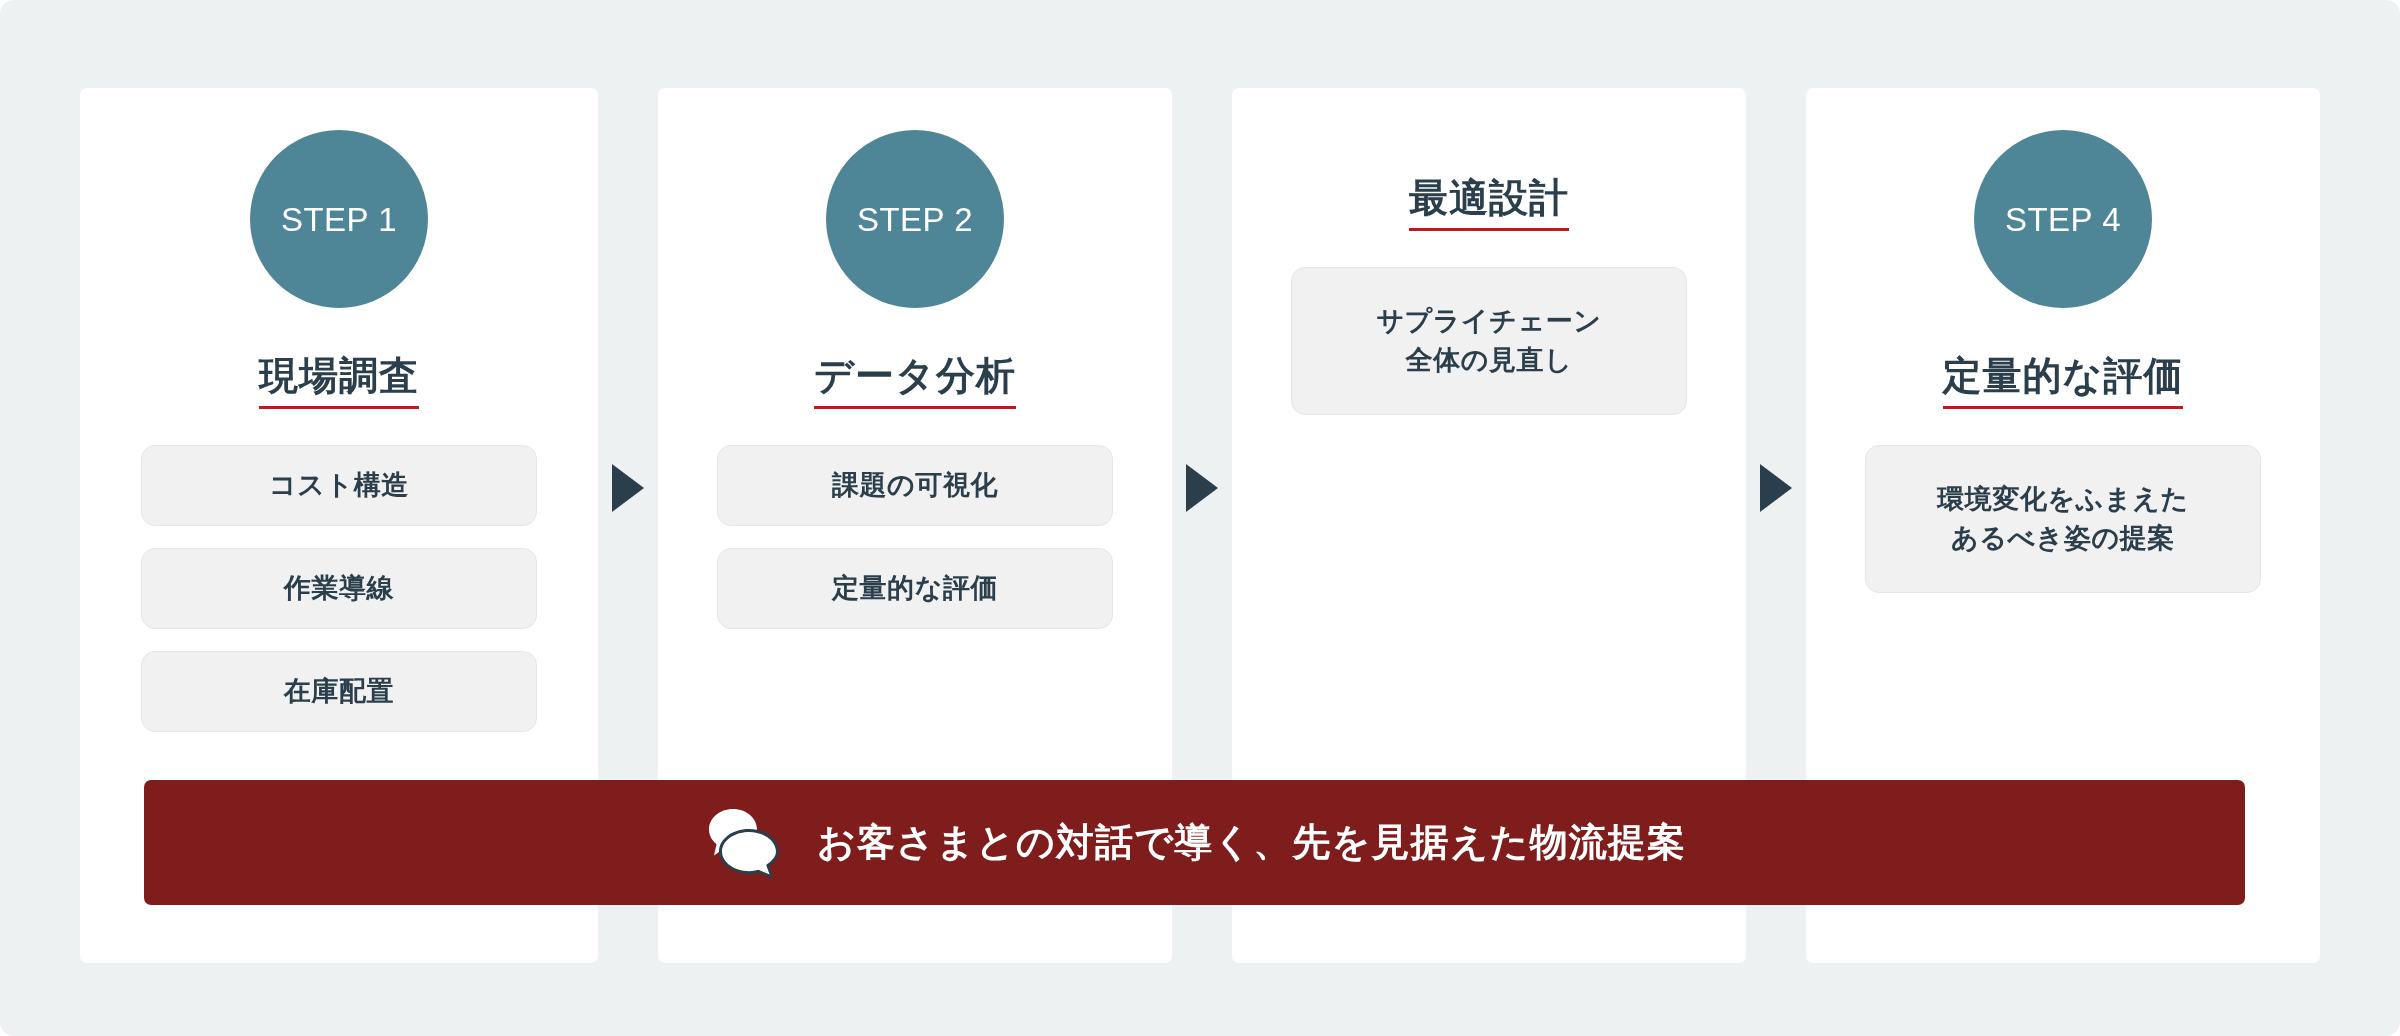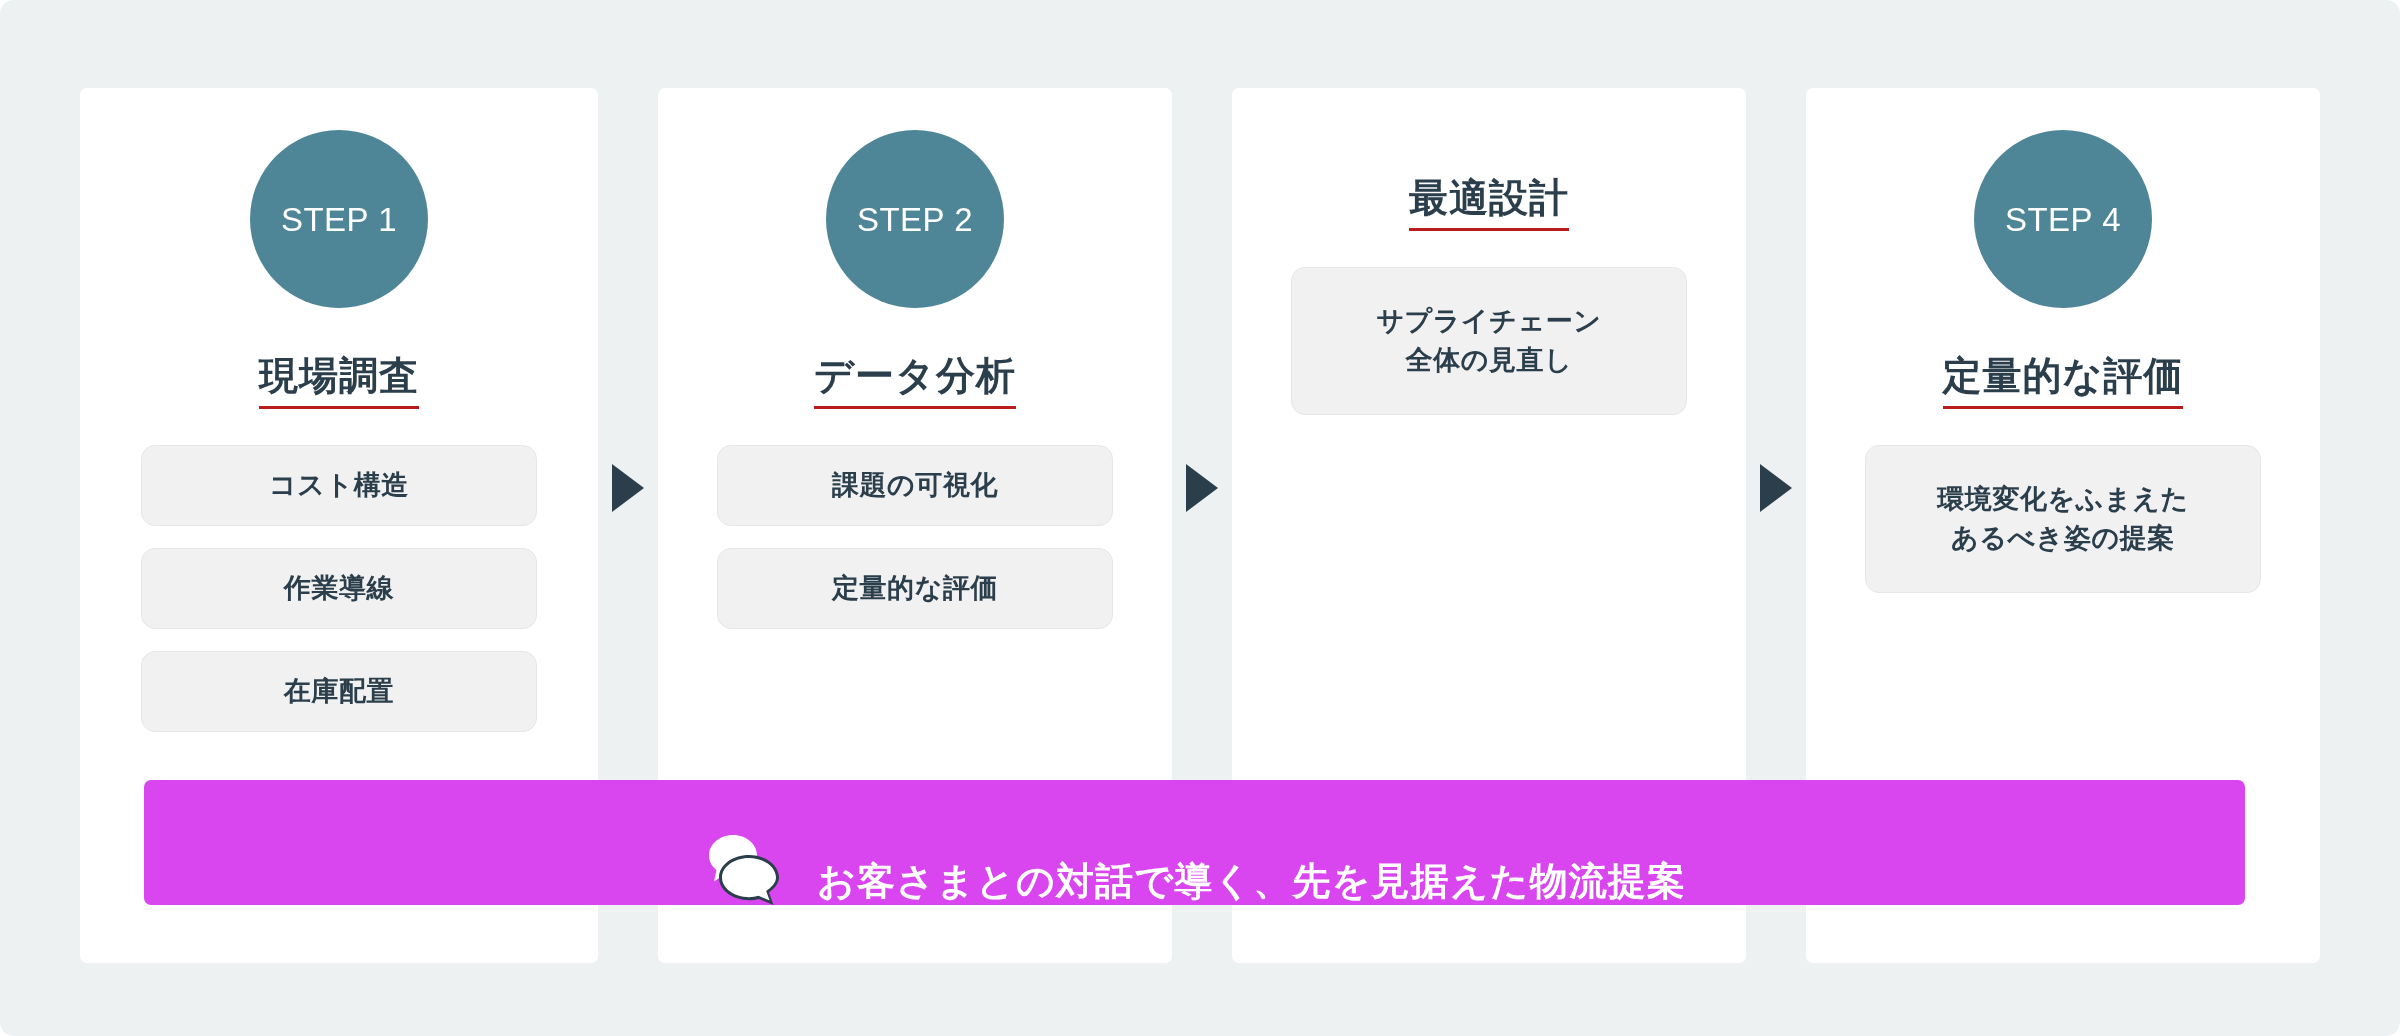--- a/index.html
+++ b/index.html
@@ -123,25 +123,25 @@
   }
   .item-box.two-line { padding: 34px 10px; }
 
   
   #banner {
     position: absolute;
     left: 144px;
     top: 780px;
     width: 2101px;
     height: 125px;
-    background: #d946ef;
+    background: #7f1d1d;
     border-radius: 7px;
     display: flex;
     flex-direction: row;
-    align-items: flex-end;
+    align-items: center;
     justify-content: center;
     gap: 34px;
     box-sizing: border-box;
   }
   #banner-icon {
     width: 80px;
     height: 72px;
     flex: 0 0 80px;
   }
   #banner-text {

